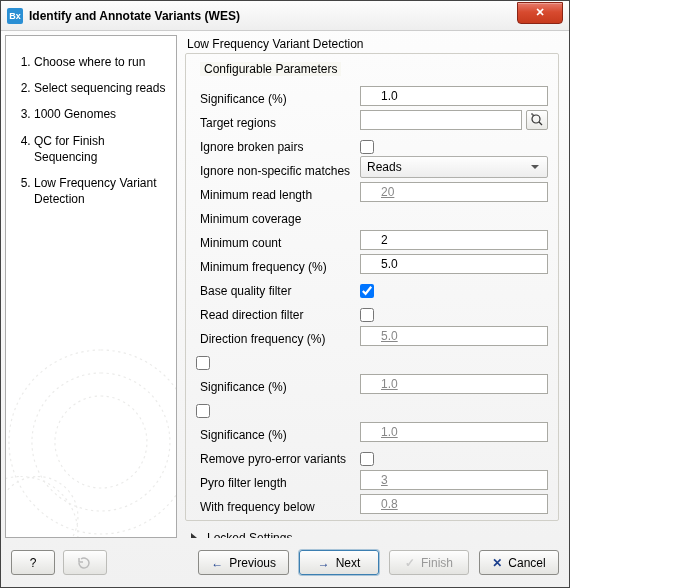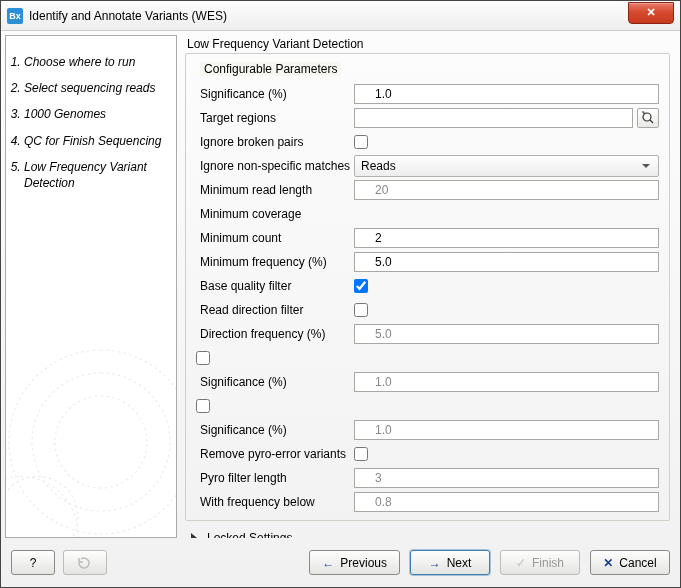--- a/index.html
+++ b/index.html
@@ -5,21 +5,21 @@
   * { box-sizing: border-box; }
   html, body {
     margin: 0;
     padding: 0;
     font-family: 'Segoe UI', Tahoma, sans-serif;
     font-size: 12px;
     background: #fff;
     color: #000;
   }
   .window {
-    width: 681px;
+    width: 570px;
     height: 588px;
     border: 1px solid #444;
     background: linear-gradient(#fdfdfd, #f1f1f1);
     position: relative;
     display: flex;
     flex-direction: column;
   }
   .titlebar {
     height: 30px;
     background: linear-gradient(#fdfdfd, #eeeeee);
@@ -37,20 +37,21 @@
     align-items: center;
     justify-content: center;
     color: #fff;
     font-size: 9px;
     font-weight: bold;
     margin-right: 6px;
     border-radius: 2px;
   }
   .titlebar .title {
     font-size: 12px;
+    font-weight: bold;
   }
   .titlebar .close-box {
     margin-left: auto;
     width: 46px;
     height: 22px;
     background: linear-gradient(#e67a6b, #d74a2f 45%, #c73a1d);
     border: 1px solid #8a2415;
     border-radius: 0 0 4px 4px;
     margin-top: -6px;
     display: flex;
@@ -66,24 +67,23 @@
     flex: 1;
     display: flex;
     padding: 4px;
     gap: 0;
     min-height: 0;
   }
   .sidebar {
     width: 172px;
     border: 1px solid #aaa;
     background: #fff;
-    padding: 8px 0;
+    padding: 8px 10px;
     position: relative;
     overflow: hidden;
-    font-style: italic;
   }
   .sidebar .swirl {
     position: absolute;
     bottom: -20px;
     left: -20px;
     width: 230px;
     height: 230px;
     opacity: 0.15;
     pointer-events: none;
   }
@@ -112,22 +112,23 @@
   }
   .group-title {
     margin: -16px 0 6px 4px;
     background: #f7f7f2;
     display: inline-block;
     padding: 0 4px;
     font-size: 12px;
   }
   .row {
     display: flex;
-    align-items: center;
+    align-items: flex-end;
     min-height: 24px;
+    gap: 6px;
   }
   .row .label {
     width: 158px;
     font-size: 12px;
     padding-left: 4px;
   }
   .row .control {
     flex: 1;
     display: flex;
     align-items: center;
@@ -140,20 +141,21 @@
     padding: 1px 20px;
     font: inherit;
     background: #fff;
   }
   .txt[disabled] {
     color: #888;
     background: #fff;
   }
   .txt.dim {
     color: #888;
+    text-decoration: underline;
   }
   .combo {
     flex: 1;
     height: 22px;
     border: 1px solid #b0b0ac;
     background: linear-gradient(#fefefe, #ededed);
     display: flex;
     align-items: center;
     padding: 0 20px 0 6px;
     position: relative;

